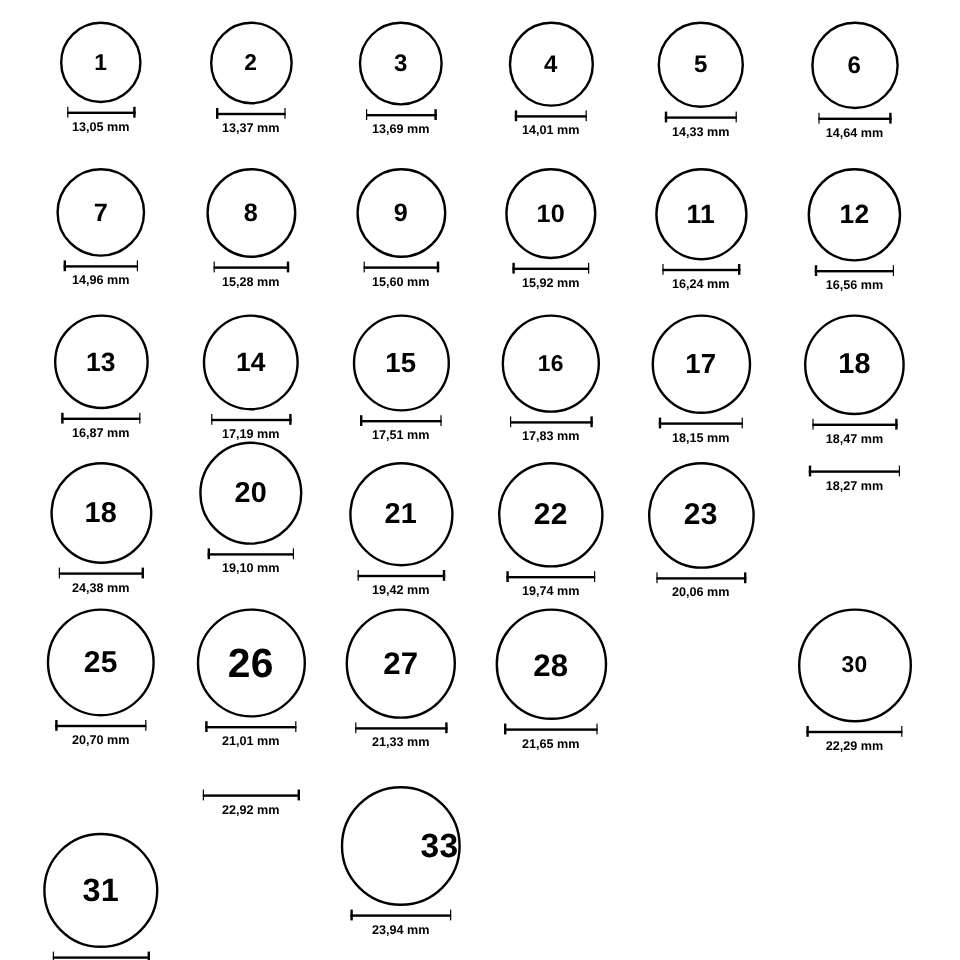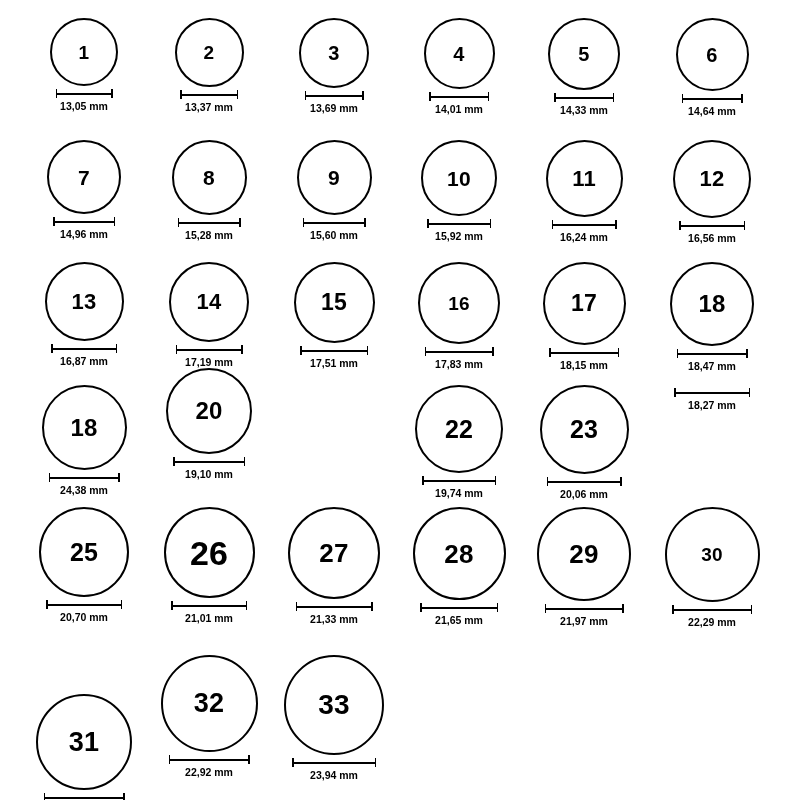--- a/index.html
+++ b/index.html
@@ -336,20 +336,33 @@
           <span class="size-num" style="font-size: 24px;">20</span>
         </div>
       </div>
       <div class="measure" style="width: 72px;">
         <div class="bar"></div>
         <div class="tick left"></div>
         <div class="tick right"></div>
       </div>
       <div class="mm-label">19,10 mm</div>
     </div>
+    <div class="ring-cell" style="left: 275px; top: 385px; width: 118px;">
+      <div class="circle-wrap" style="height: 87px;">
+        <div class="circle" style="width: 87px; height: 87px;">
+          <span class="size-num" style="font-size: 24px;">21</span>
+        </div>
+      </div>
+      <div class="measure" style="width: 73px;">
+        <div class="bar"></div>
+        <div class="tick left"></div>
+        <div class="tick right"></div>
+      </div>
+      <div class="mm-label">19,42 mm</div>
+    </div>
     <div class="ring-cell" style="left: 400px; top: 385px; width: 118px;">
       <div class="circle-wrap" style="height: 88px; justify-content: center;">
         <div class="circle" style="width: 88px; height: 88px;">
           <span class="size-num" style="font-size: 25px;">22</span>
         </div>
       </div>
       <div class="measure" style="width: 74px;">
         <div class="bar"></div>
         <div class="tick left"></div>
         <div class="tick right"></div>
@@ -422,33 +435,20 @@
           <span class="size-num" style="font-size: 26px;">28</span>
         </div>
       </div>
       <div class="measure" style="width: 78px;">
         <div class="bar"></div>
         <div class="tick left"></div>
         <div class="tick right"></div>
       </div>
       <div class="mm-label">21,65 mm</div>
     </div>
-    <div class="ring-cell" style="left: 525px; top: 507px; width: 118px;">
-      <div class="circle-wrap" style="height: 94px;">
-        <div class="circle" style="width: 94px; height: 94px;">
-          <span class="size-num" style="font-size: 26px;">29</span>
-        </div>
-      </div>
-      <div class="measure" style="width: 79px;">
-        <div class="bar"></div>
-        <div class="tick left"></div>
-        <div class="tick right"></div>
-      </div>
-      <div class="mm-label">21,97 mm</div>
-    </div>
     <div class="ring-cell" style="left: 653px; top: 507px; width: 118px;">
       <div class="circle-wrap" style="height: 95px;">
         <div class="circle" style="width: 95px; height: 95px;">
           <span class="size-num" style="font-size: 19px;">30</span>
         </div>
       </div>
       <div class="measure" style="width: 80px;">
         <div class="bar"></div>
         <div class="tick left"></div>
         <div class="tick right"></div>
@@ -462,35 +462,30 @@
         </div>
       </div>
       <div class="measure" style="width: 81px;">
         <div class="bar"></div>
         <div class="tick left"></div>
         <div class="tick right"></div>
       </div>
       <div class="mm-label">22,61 mm</div>
     </div>
     <div class="ring-cell" style="left: 150px; top: 655px; width: 118px;">
-      <div class="circle-wrap" style="height: 97px;">
-        <div class="circle" style="width: 97px; height: 97px;">
-          <span class="size-num" style="font-size: 27px;">32</span>
-        </div>
-      </div>
       <div class="measure" style="width: 81px;">
         <div class="bar"></div>
         <div class="tick left"></div>
         <div class="tick right"></div>
       </div>
       <div class="mm-label">22,92 mm</div>
     </div>
     <div class="ring-cell" style="left: 275px; top: 655px; width: 118px;">
       <div class="circle-wrap" style="height: 100px;">
-        <div class="circle" style="width: 100px; height: 100px;">
+        <div class="circle" style="width: 100px; height: 100px; justify-content: flex-end;">
           <span class="size-num" style="font-size: 28px;">33</span>
         </div>
       </div>
       <div class="measure" style="width: 84px;">
         <div class="bar"></div>
         <div class="tick left"></div>
         <div class="tick right"></div>
       </div>
       <div class="mm-label">23,94 mm</div>
     </div>

